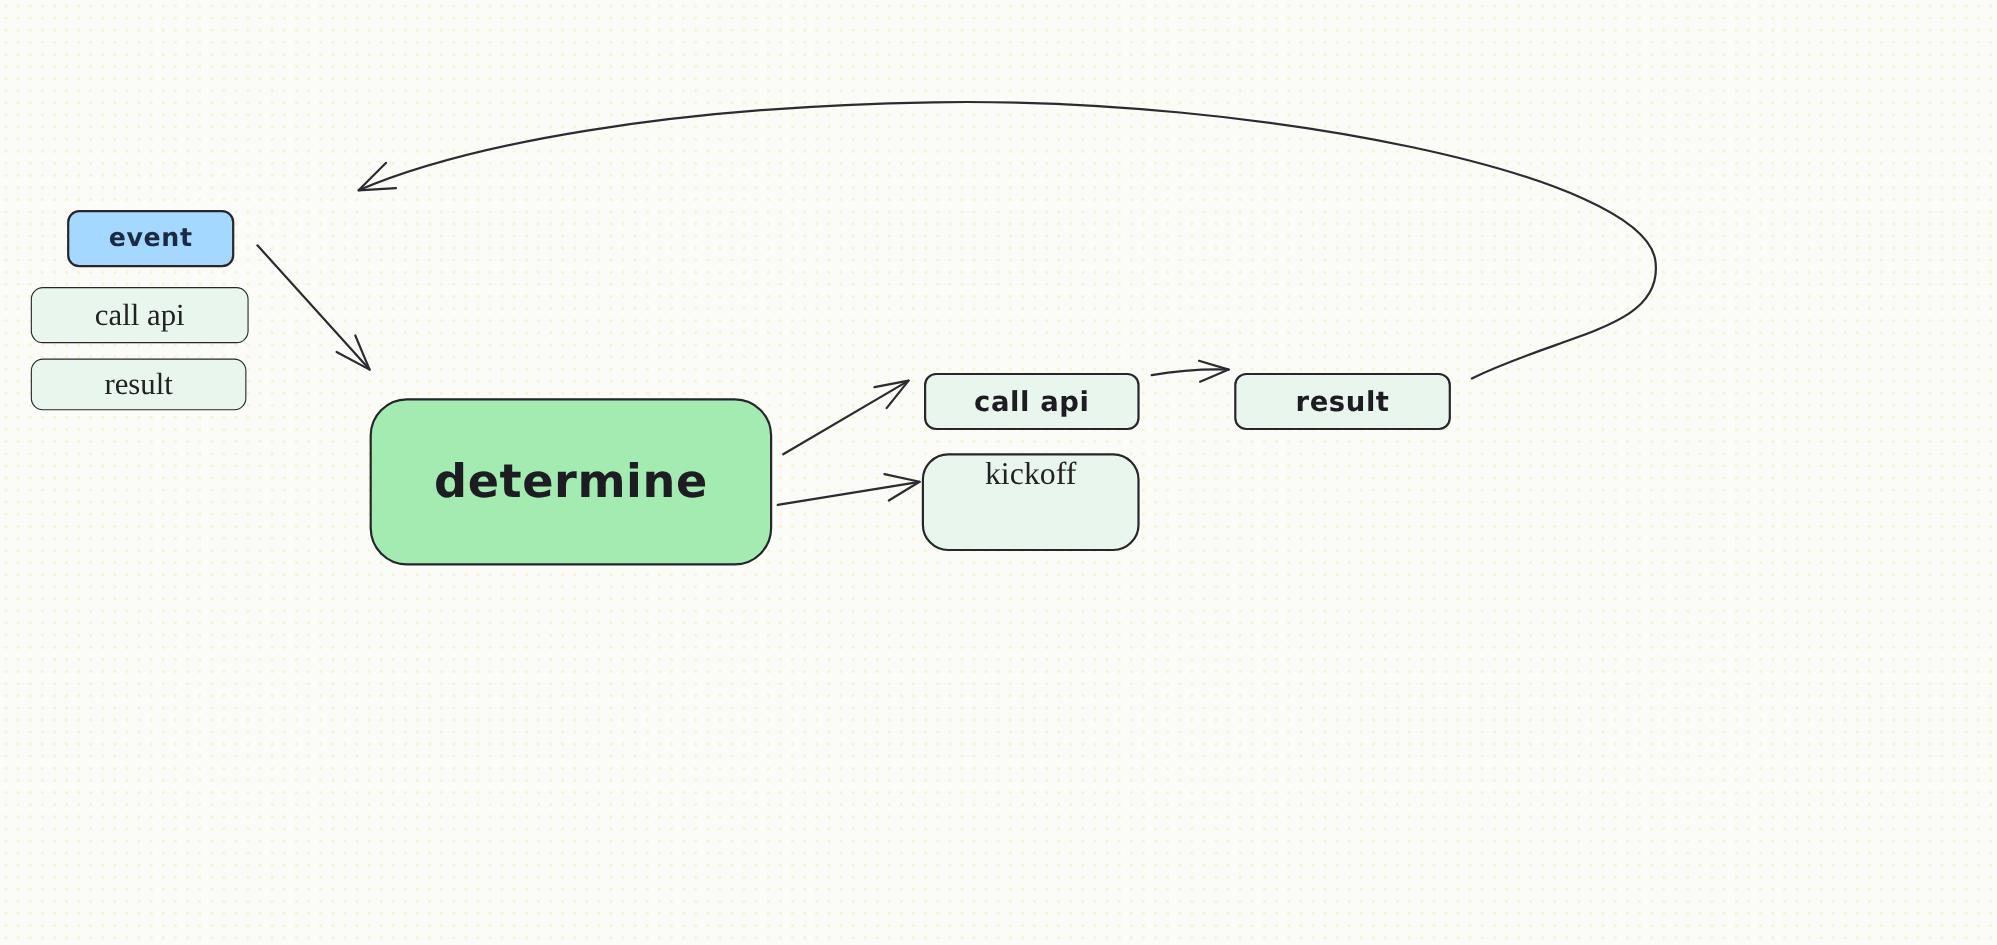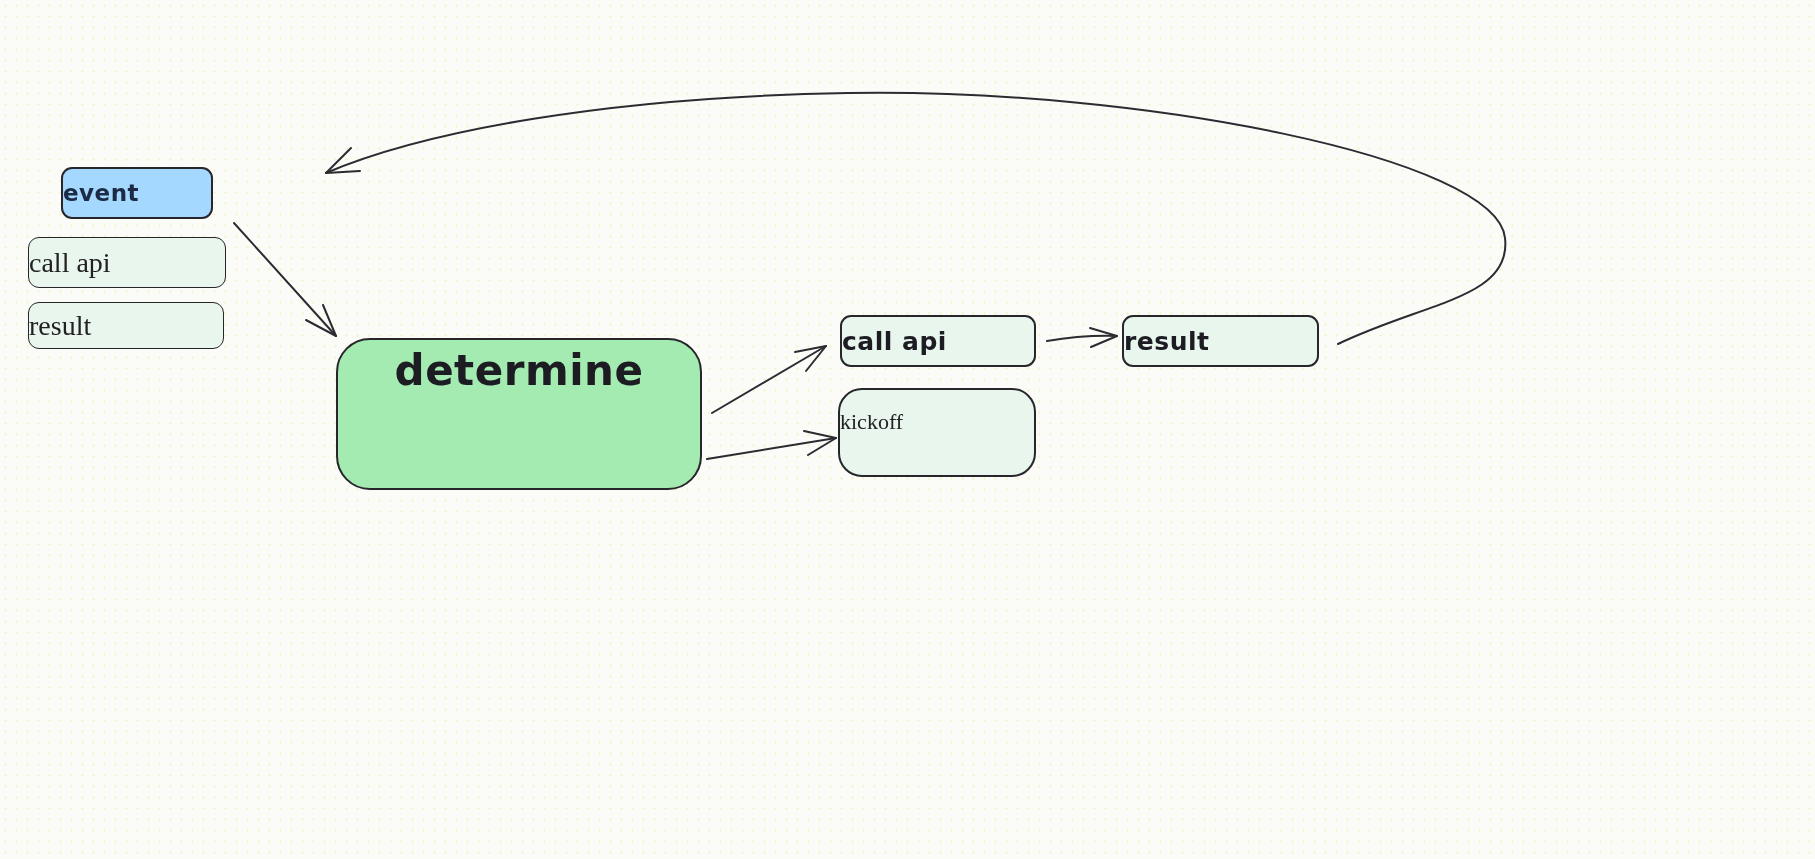--- a/index.html
+++ b/index.html
@@ -27,21 +27,23 @@
     stroke-width: 2px;
     stroke-linecap: round;
     stroke-linejoin: round;
   }
   .node {
     position: absolute;
     box-sizing: border-box;
     border: 2px solid #26262b;
     display: flex;
     align-items: center;
+    justify-content: center;
     color: #1c1c22;
+    margin-top: 24px;
   }
   .hand {
     font-family: "DejaVu Sans", sans-serif;
     font-weight: 600;
     letter-spacing: 0.5px;
   }
   .serif {
     font-family: "Liberation Serif", "DejaVu Serif", serif;
     font-weight: 400;
     color: #222222;
@@ -80,23 +82,23 @@
   }
   .node-result-right {
     left: 1122px; top: 315px; width: 197px; height: 52px;
     border-radius: 11px;
     font-size: 25px;
   }
   .node-kickoff {
     left: 838px; top: 388px; width: 198px; height: 89px;
     border-radius: 24px;
     border-width: 2.5px;
-    font-size: 22px;
+    font-size: 29px;
     align-items: flex-start;
-    padding-top: 19px;
+    padding-top: 1px;
   }
 </style>
 </head>
 <body>
 
 <div id="canvas">
 
   <svg id="edges-svg" viewBox="0 0 1815 859" xmlns="http://www.w3.org/2000/svg">
 
     <g>

